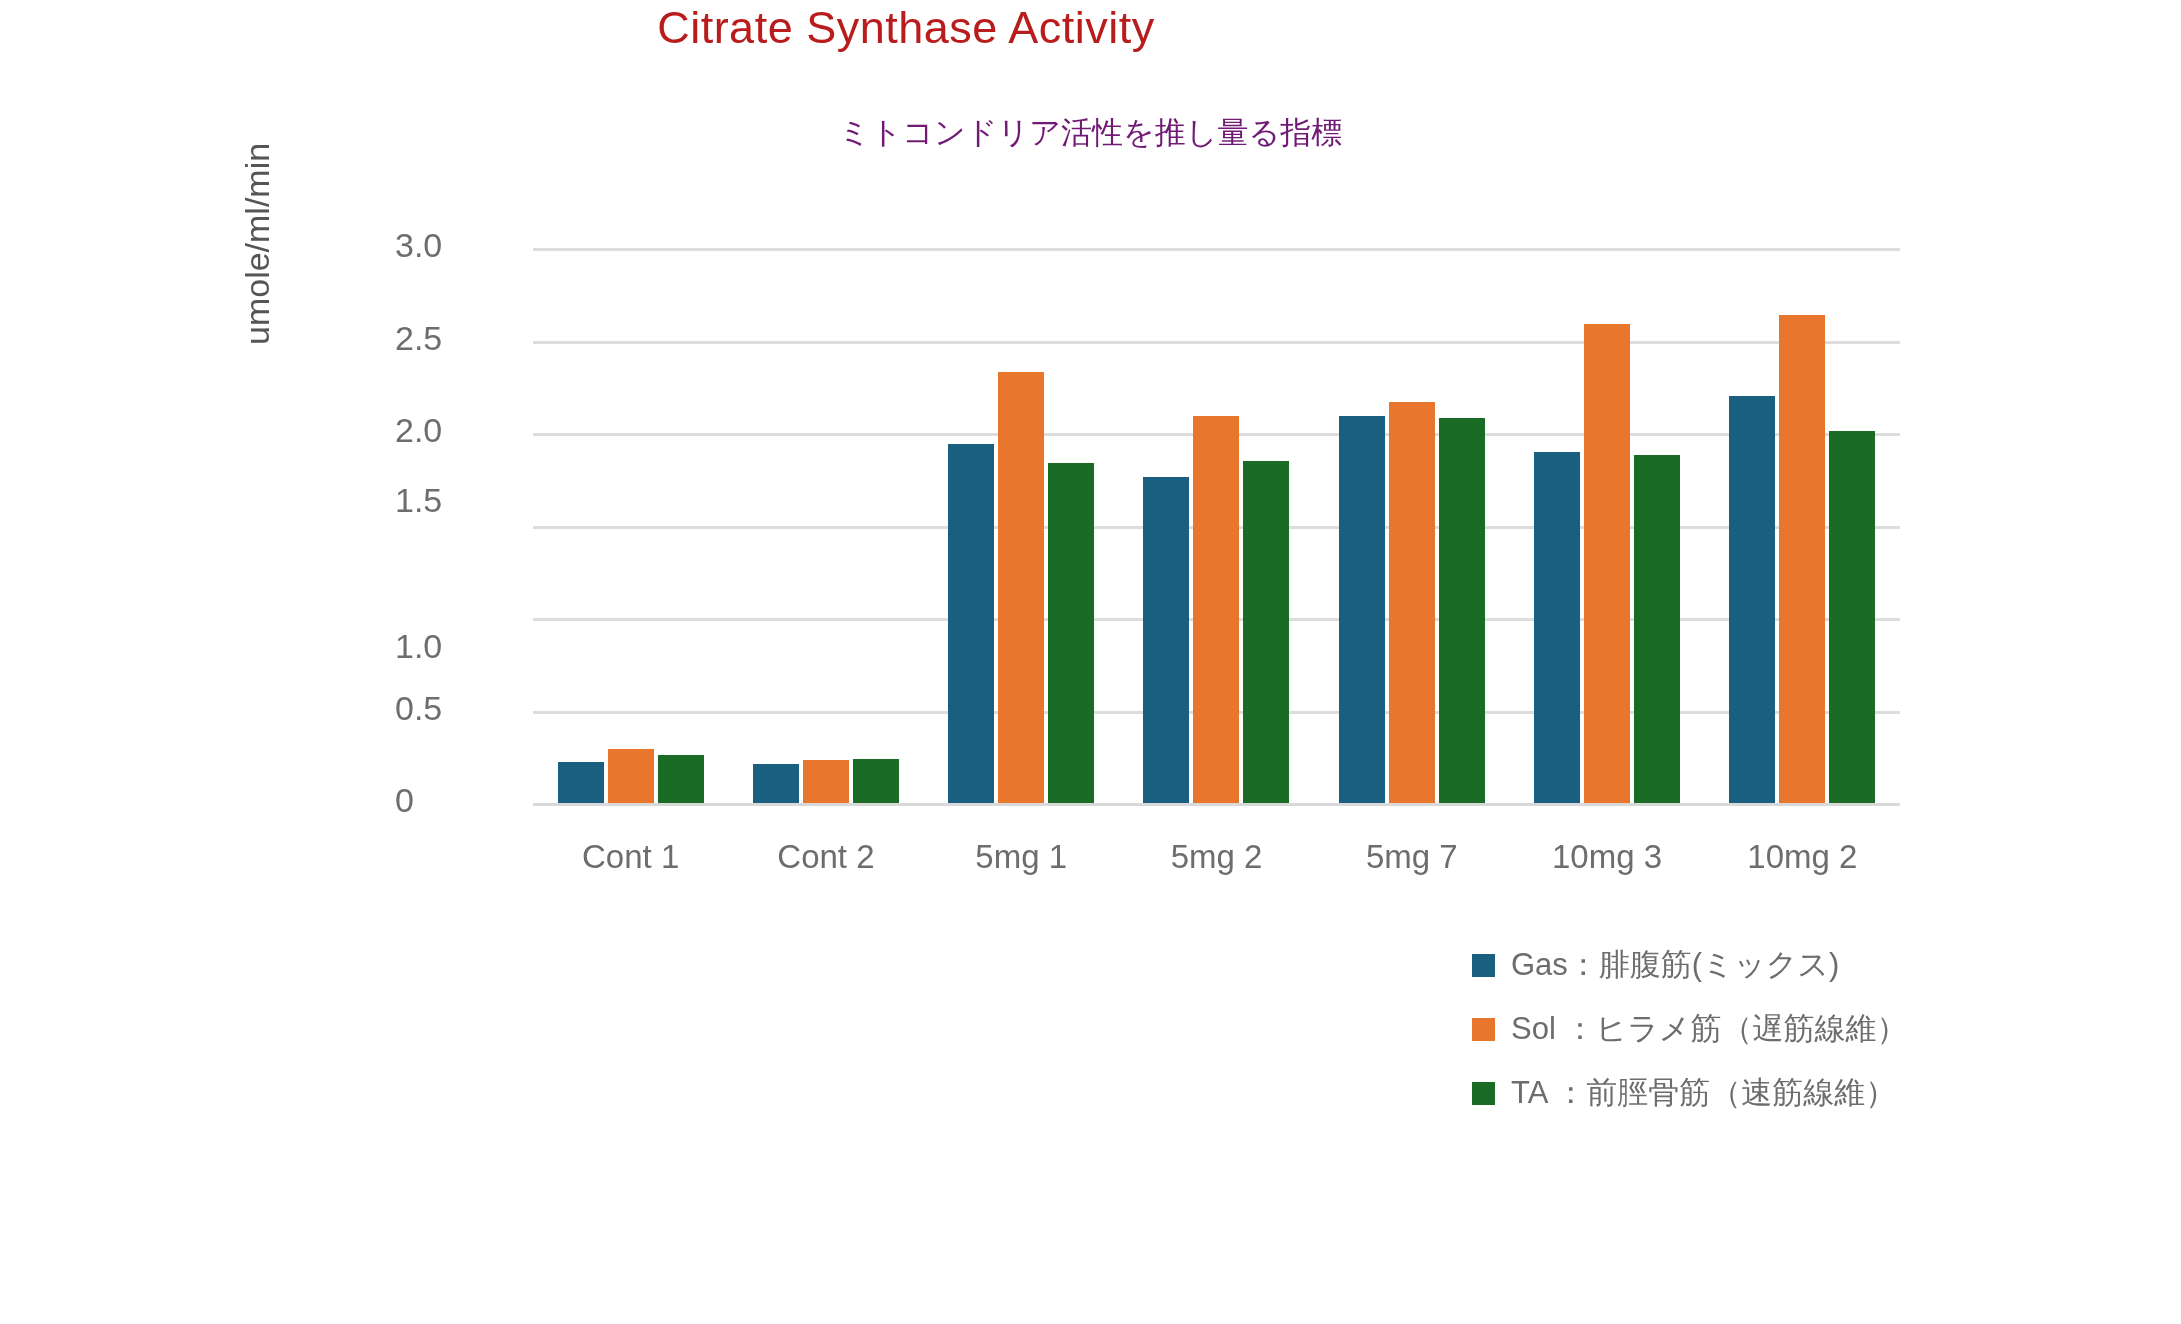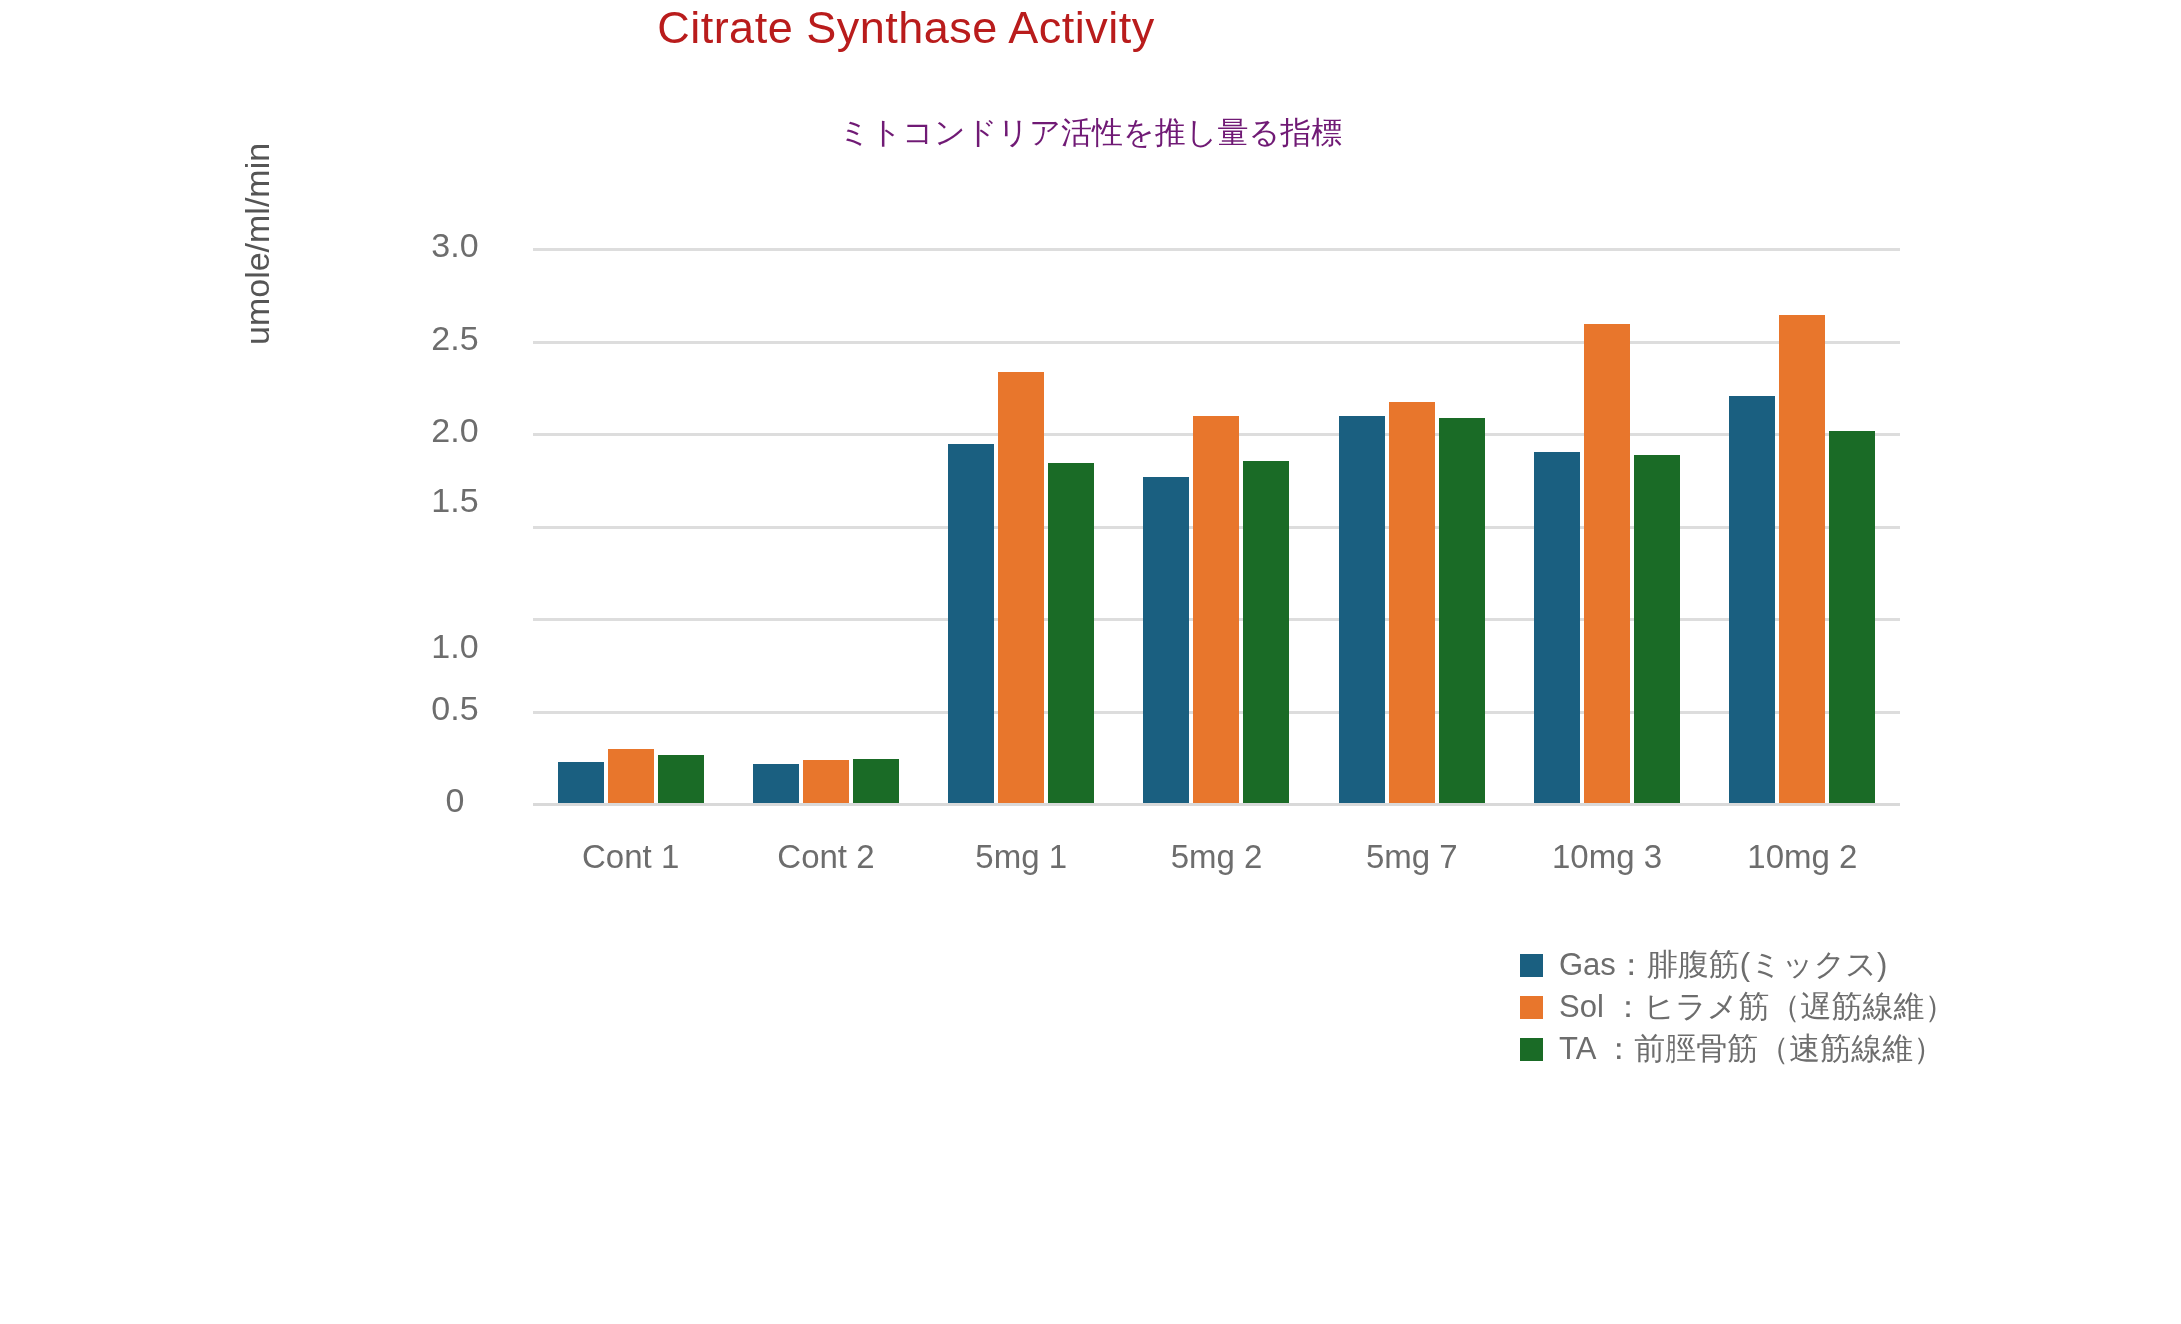--- a/index.html
+++ b/index.html
@@ -64,21 +64,21 @@
     background: #d9d9d9;
   }
   .ylabels {
     position: absolute;
     left: 0; top: 0;
     width: 0; height: 0;
   }
   .ylabel-item {
     position: absolute;
     width: 120px;
-    text-align: center;
+    text-align: left;
     font-size: 34px;
     color: #6d6d6d;
     left: 395px;
   }
   .axis-title {
     position: absolute;
     left: 238px;
     top: 345px;
     font-size: 34px;
     color: #555555;
@@ -114,24 +114,25 @@
     display: flex;
   }
   .xlabel {
     flex: 1 1 0;
     text-align: center;
     font-size: 33px;
     color: #6d6d6d;
   }
   .legend {
     position: absolute;
-    left: 1520px;
+    left: 1472px;
     top: 944px;
     display: flex;
     flex-direction: column;
+    gap: 22px;
   }
   .legend-item {
     display: flex;
     align-items: center;
     gap: 16px;
   }
   .legend-swatch {
     width: 23px;
     height: 23px;
     flex: 0 0 auto;

